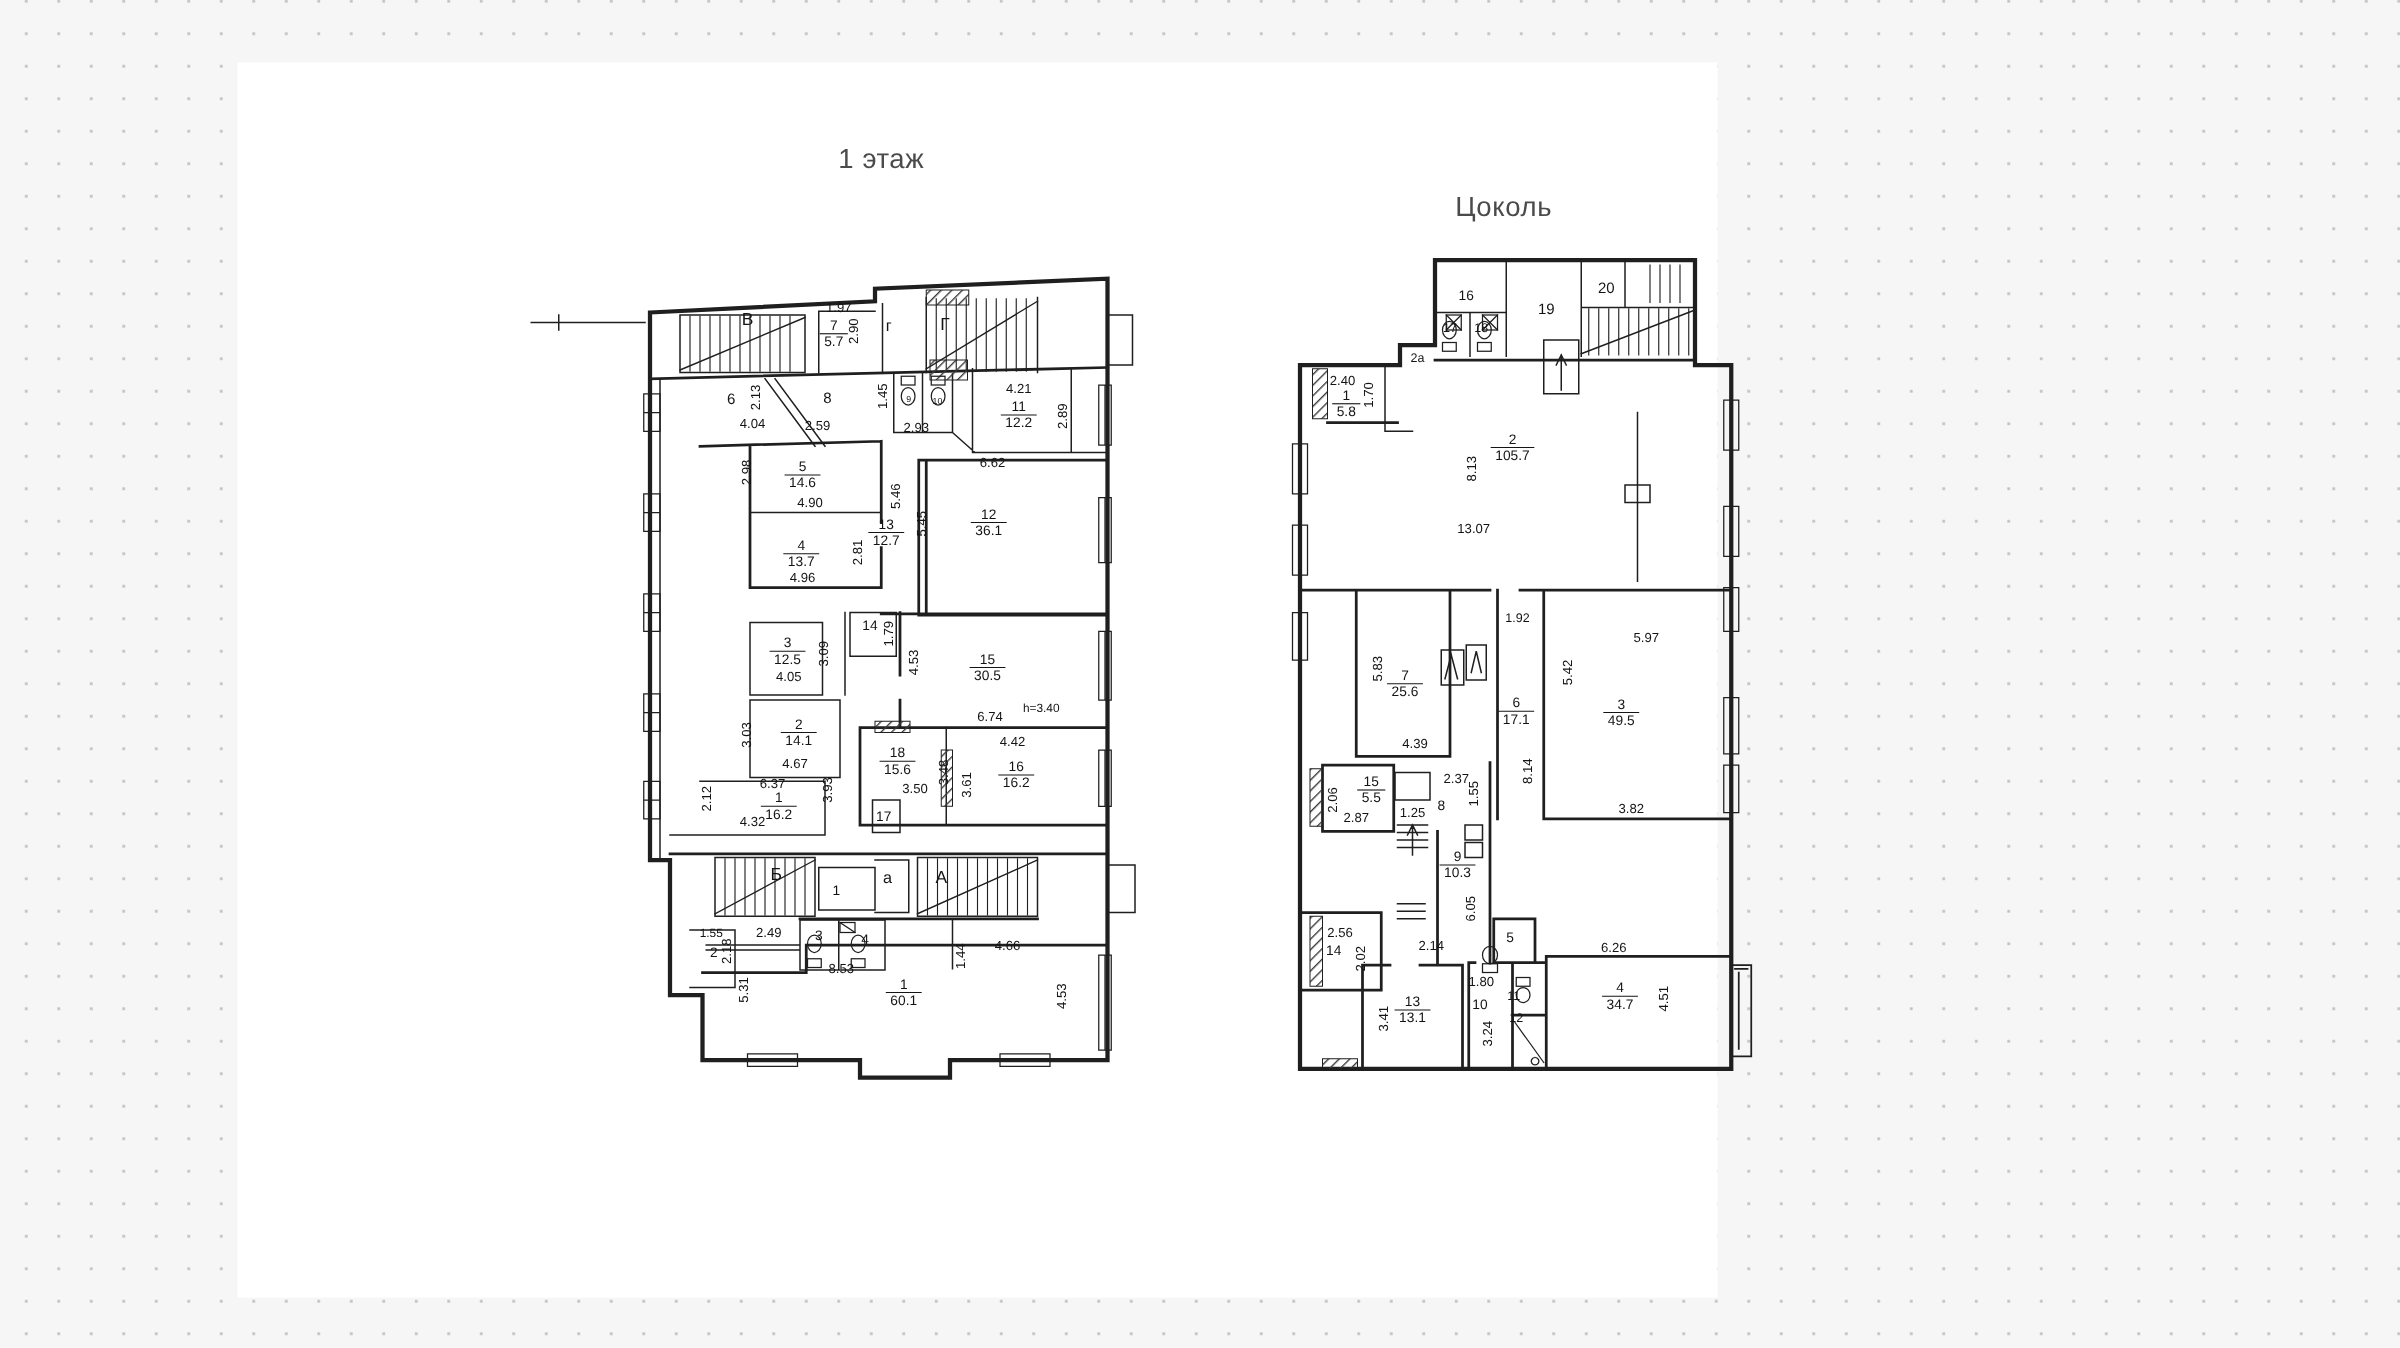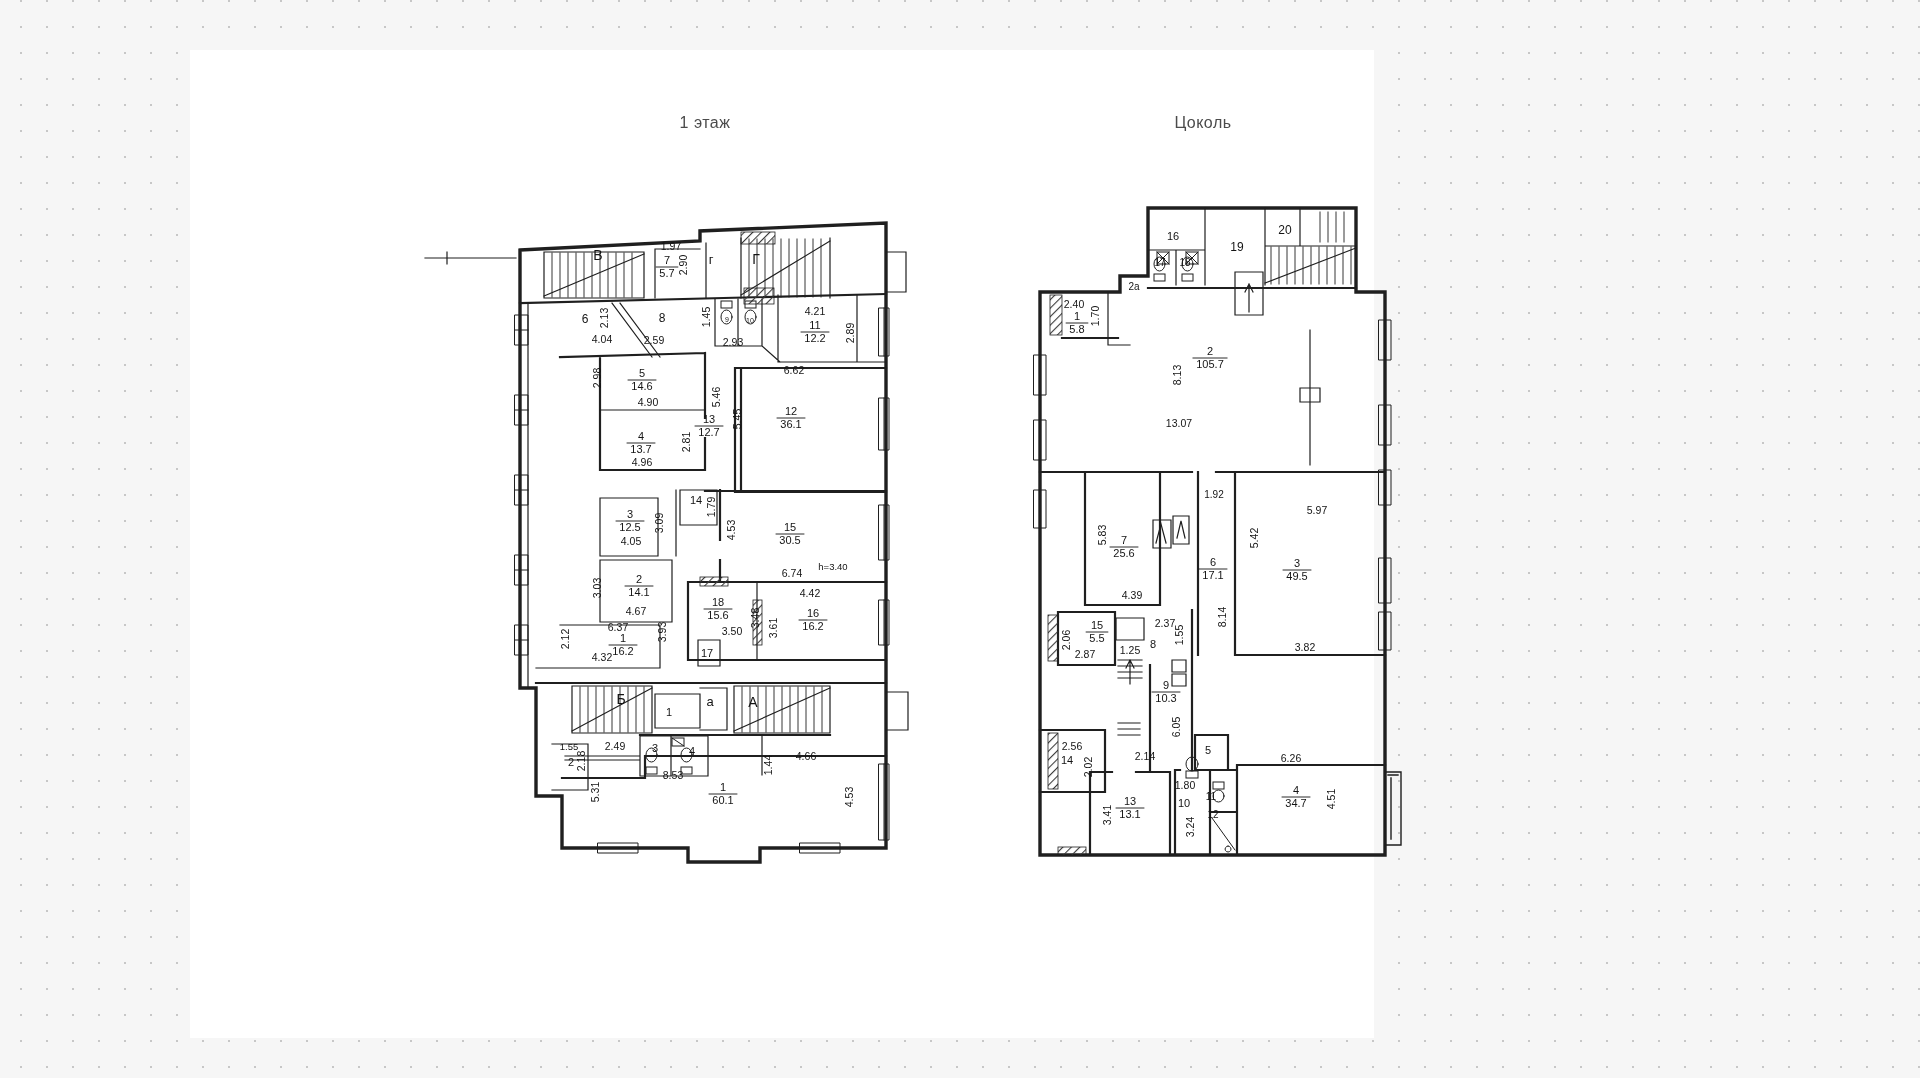--- a/index.html
+++ b/index.html
@@ -4,23 +4,23 @@
 <style>
   html,body{margin:0;padding:0;}
   body{
     width:1920px;height:1078px;position:relative;overflow:hidden;
     background-color:#f6f6f6;
     background-image:radial-gradient(circle,#c7c7c7 1.1px,rgba(0,0,0,0) 1.4px);
     background-size:26px 26px;background-position:8px 14px;
     font-family:"Liberation Sans",sans-serif;
   }
   .board{position:absolute;left:190px;top:50px;width:1184px;height:988px;background:#ffffff;}
-  .plan-title{position:absolute;top:114px;font-size:16px;color:#4b4b4b;text-align:center;letter-spacing:.5px;}
+  .plan-title{position:absolute;top:114px;font-size:22px;color:#4b4b4b;text-align:center;letter-spacing:.5px;}
   #title-first{left:600px;width:210px;}
-  #title-basement{left:1098px;width:210px;}
+  #title-basement{left:1098px;width:210px;margin-top:39px;}
   svg.plan-canvas{position:absolute;left:0;top:0;}
   text{fill:#141414;}
 </style>
 </head>
 <body>
 
 <div class="board"></div>
 
 <div class="plan-title" id="title-first">1 этаж</div>
 <div class="plan-title" id="title-basement">Цоколь</div>

